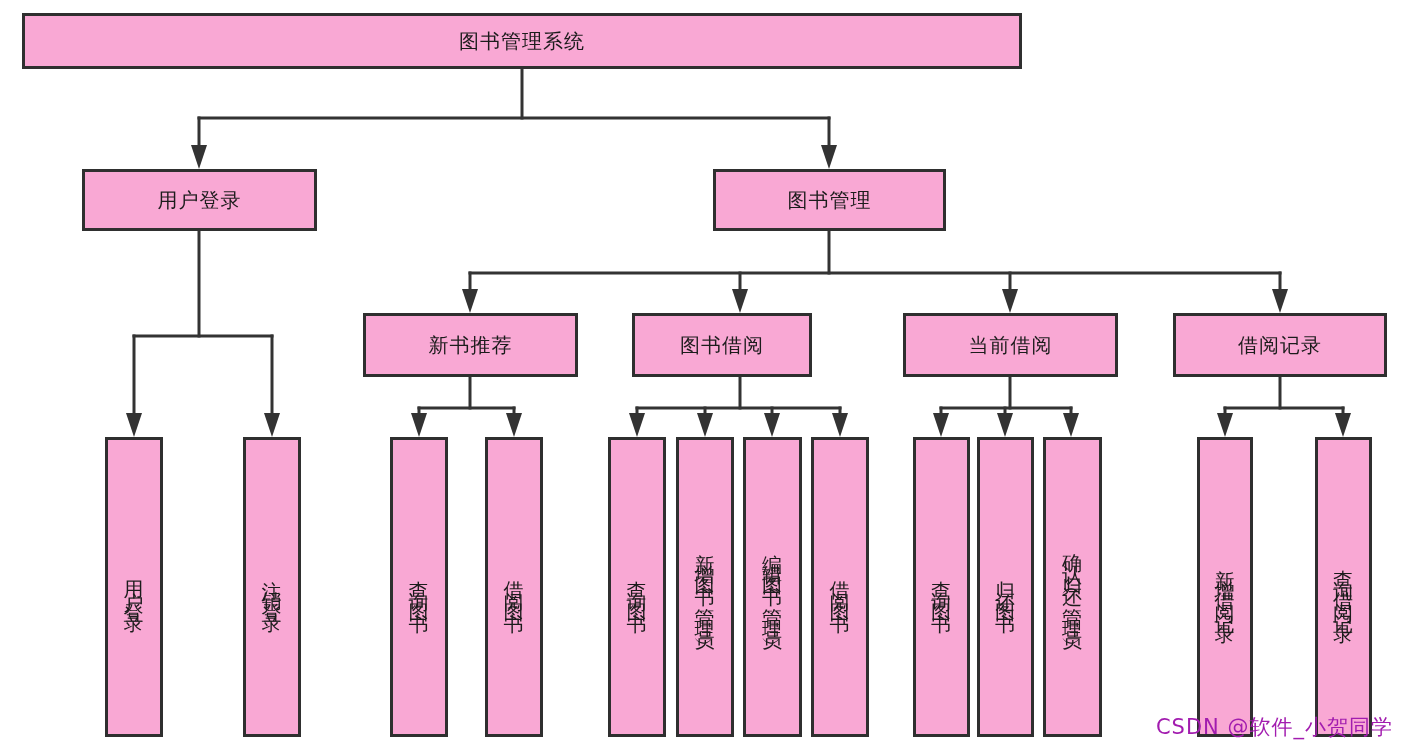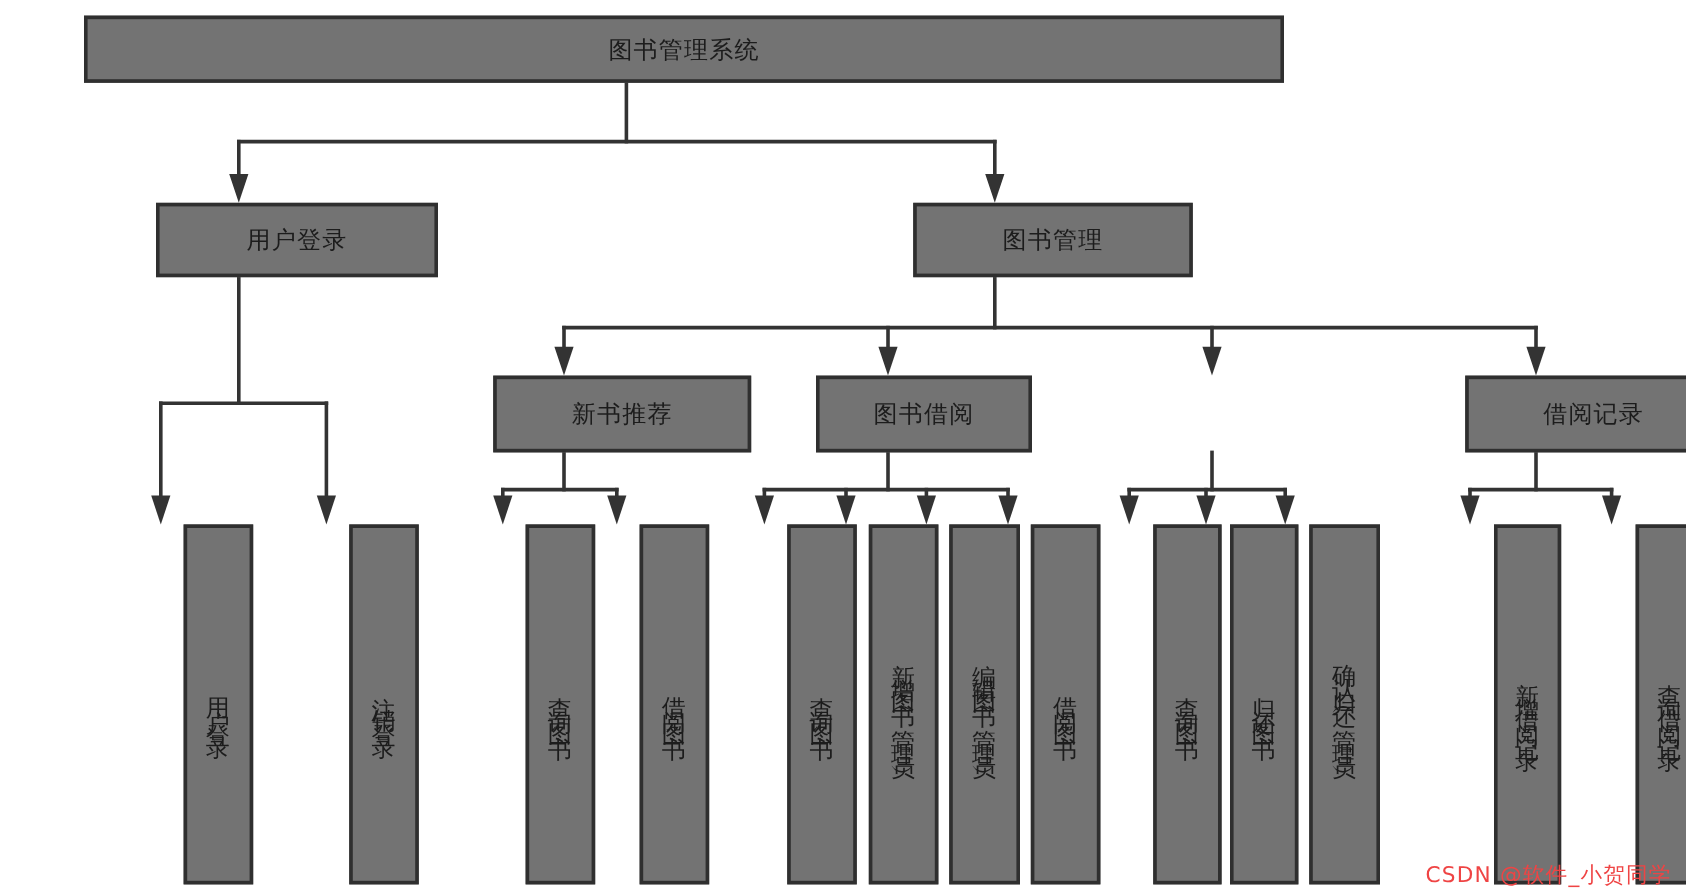--- a/index.html
+++ b/index.html
@@ -12,45 +12,44 @@
     overflow: hidden;
   }
   #wires {
     position: absolute;
     left: 0; top: 0;
     width: 1405px; height: 747px;
     pointer-events: none;
   }
   .box {
     position: absolute;
-    background: #737373;
+    background: #f9a8d4;
     border: 3px solid #2f2f2f;
     box-sizing: border-box;
     display: flex;
     align-items: center;
     justify-content: center;
     color: #1c1c1c;
     font-size: 20px;
     letter-spacing: 1px;
-    margin-left: 48px;
   }
   .leaf .vtext {
     writing-mode: vertical-rl;
     text-orientation: mixed;
     letter-spacing: 11px;
     font-size: 20px;
     color: #1c1c1c;
     line-height: 1;
   }
   #watermark {
     position: absolute;
     right: 12px;
     bottom: 6px;
-    font-size: 18px;
-    color: #ef4444;
+    font-size: 21px;
+    color: #a21caf;
     letter-spacing: 1px;
     white-space: nowrap;
   }
 </style>
 </head>
 <body>
 
 <div id="canvas">
 
   <svg id="wires" viewBox="0 0 1405 747" xmlns="http://www.w3.org/2000/svg">
@@ -118,20 +117,23 @@
   <div class="box" style="left:363px; top:313px; width:215px; height:64px;">
     <span>新书推荐</span>
   </div>
 
   <div class="box" style="left:713px; top:169px; width:233px; height:62px;">
     <span>图书管理</span>
   </div>
   <div class="box" style="left:632px; top:313px; width:180px; height:64px;">
     <span>图书借阅</span>
   </div>
+  <div class="box" style="left:903px; top:313px; width:215px; height:64px;">
+    <span>当前借阅</span>
+  </div>
   <div class="box" style="left:1173px; top:313px; width:214px; height:64px;">
     <span>借阅记录</span>
   </div>
 
   <div class="box leaf" style="left:105px; top:437px; width:58px; height:300px;">
     <span class="vtext">用户登录</span>
   </div>
   <div class="box leaf" style="left:243px; top:437px; width:58px; height:300px;">
     <span class="vtext">注销登录</span>
   </div>

